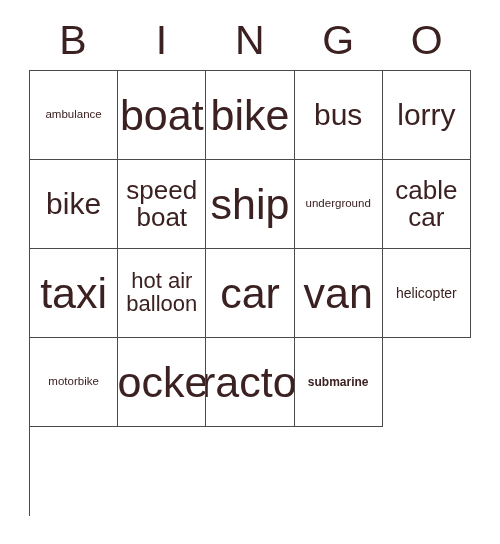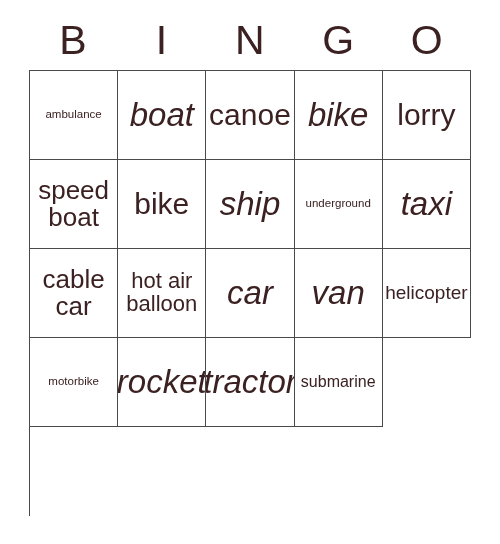--- a/index.html
+++ b/index.html
@@ -74,26 +74,26 @@
     display: block;
     text-align: center;
     color: #3b2121;
     line-height: 1.04;
     padding: 0 2px;
     word-break: normal;
   }
 
   
   .sz-xxs .cell-text { font-size: 11.5px; }
-  .sz-xs  .cell-text { font-size: 19px; }
-  .sz-s   .cell-text { font-size: 16px; }
+  .sz-xs  .cell-text { font-size: 14px; }
+  .sz-s   .cell-text { font-size: 12px; font-weight: bold; }
   .sz-m   .cell-text { font-size: 22px; }
   .sz-ml  .cell-text { font-size: 26px; }
   .sz-l   .cell-text { font-size: 30px; }
-  .sz-xl  .cell-text { font-size: 33px; font-style: italic; }
+  .sz-xl  .cell-text { font-size: 43px; }
 </style>
 </head>
 <body>
 
 <div id="bingo-card">
 
   <div id="header-row">
     <div class="header-letter">B</div>
     <div class="header-letter">I</div>
     <div class="header-letter">N</div>
@@ -102,48 +102,48 @@
   </div>
 
   <div id="grid">
 
     <div class="cell sz-xxs">
         <span class="cell-text">ambulance</span>
       </div>
     <div class="cell sz-xl">
         <span class="cell-text">boat</span>
       </div>
-    <div class="cell sz-l">
-        <span class="cell-text">canoe</span>
-      </div>
     <div class="cell sz-xl">
         <span class="cell-text">bike</span>
       </div>
 
     <div class="cell sz-l">
+        <span class="cell-text">bus</span>
+      </div>
+    <div class="cell sz-l">
         <span class="cell-text">lorry</span>
+      </div>
+    <div class="cell sz-l">
+        <span class="cell-text">bike</span>
       </div>
     <div class="cell sz-ml">
         <span class="cell-text">speed boat</span>
-      </div>
-    <div class="cell sz-l">
-        <span class="cell-text">bike</span>
       </div>
 
     <div class="cell sz-xl">
         <span class="cell-text">ship</span>
       </div>
     <div class="cell sz-xxs">
         <span class="cell-text">underground</span>
       </div>
+    <div class="cell sz-ml">
+        <span class="cell-text">cable car</span>
+      </div>
     <div class="cell sz-xl">
         <span class="cell-text">taxi</span>
-      </div>
-    <div class="cell sz-ml">
-        <span class="cell-text">cable car</span>
       </div>
 
     <div class="cell sz-m">
         <span class="cell-text">hot air balloon</span>
       </div>
     <div class="cell sz-xl">
         <span class="cell-text">car</span>
       </div>
     <div class="cell sz-xl">
         <span class="cell-text">van</span>

